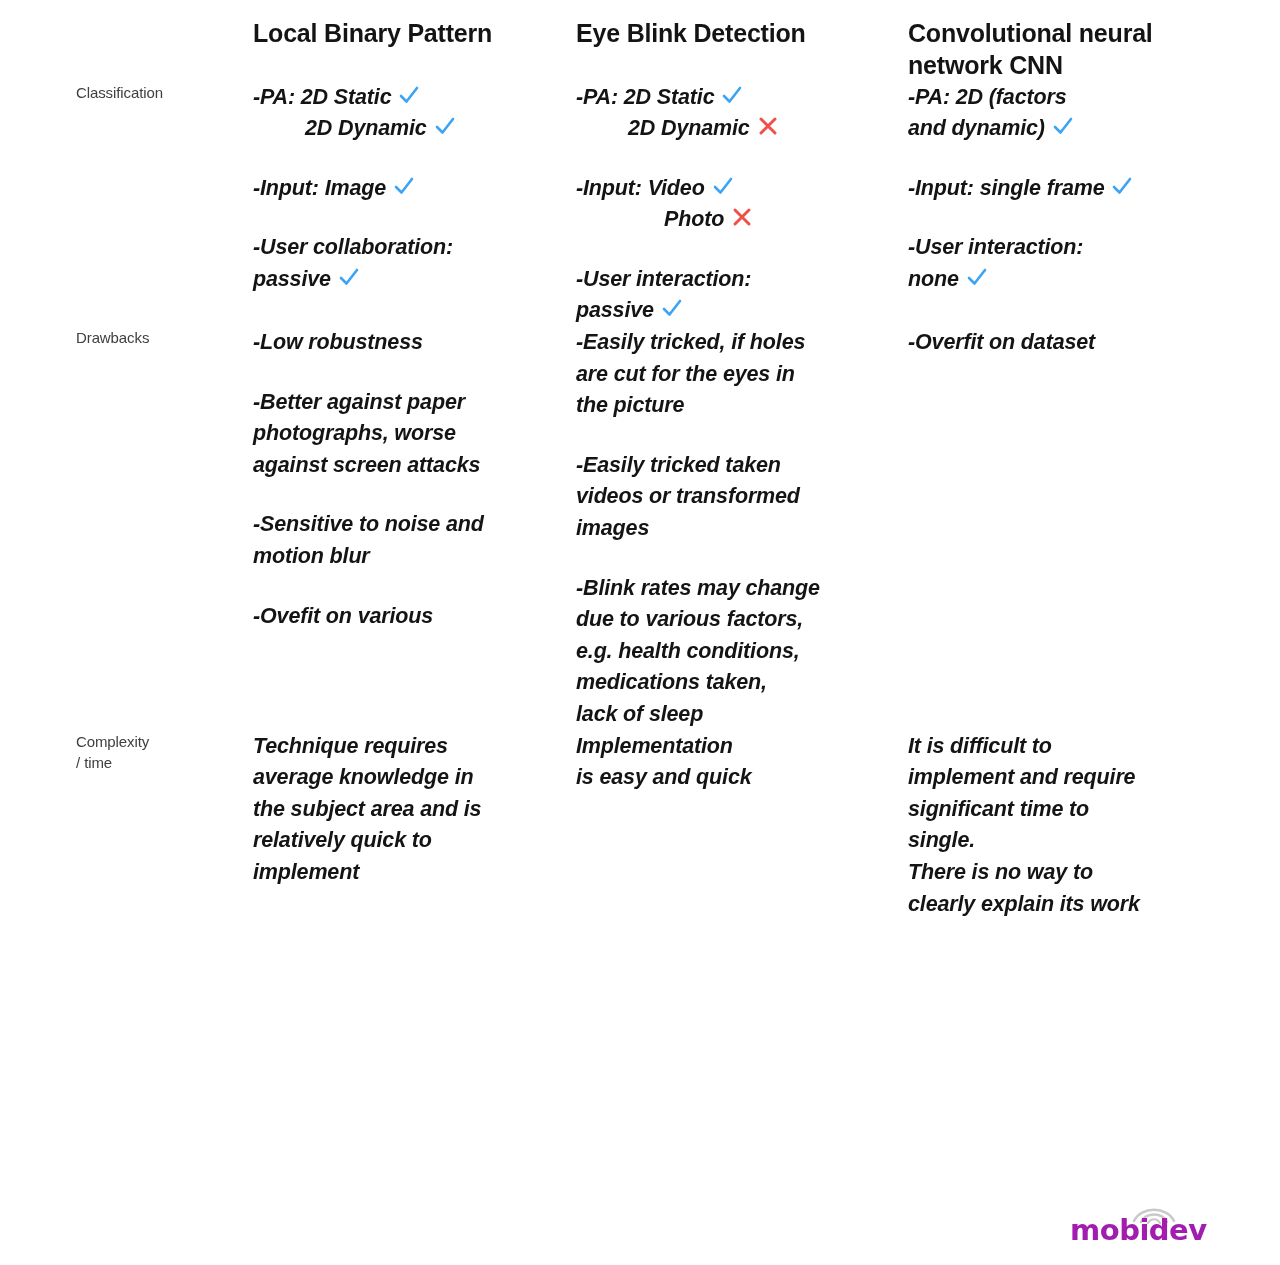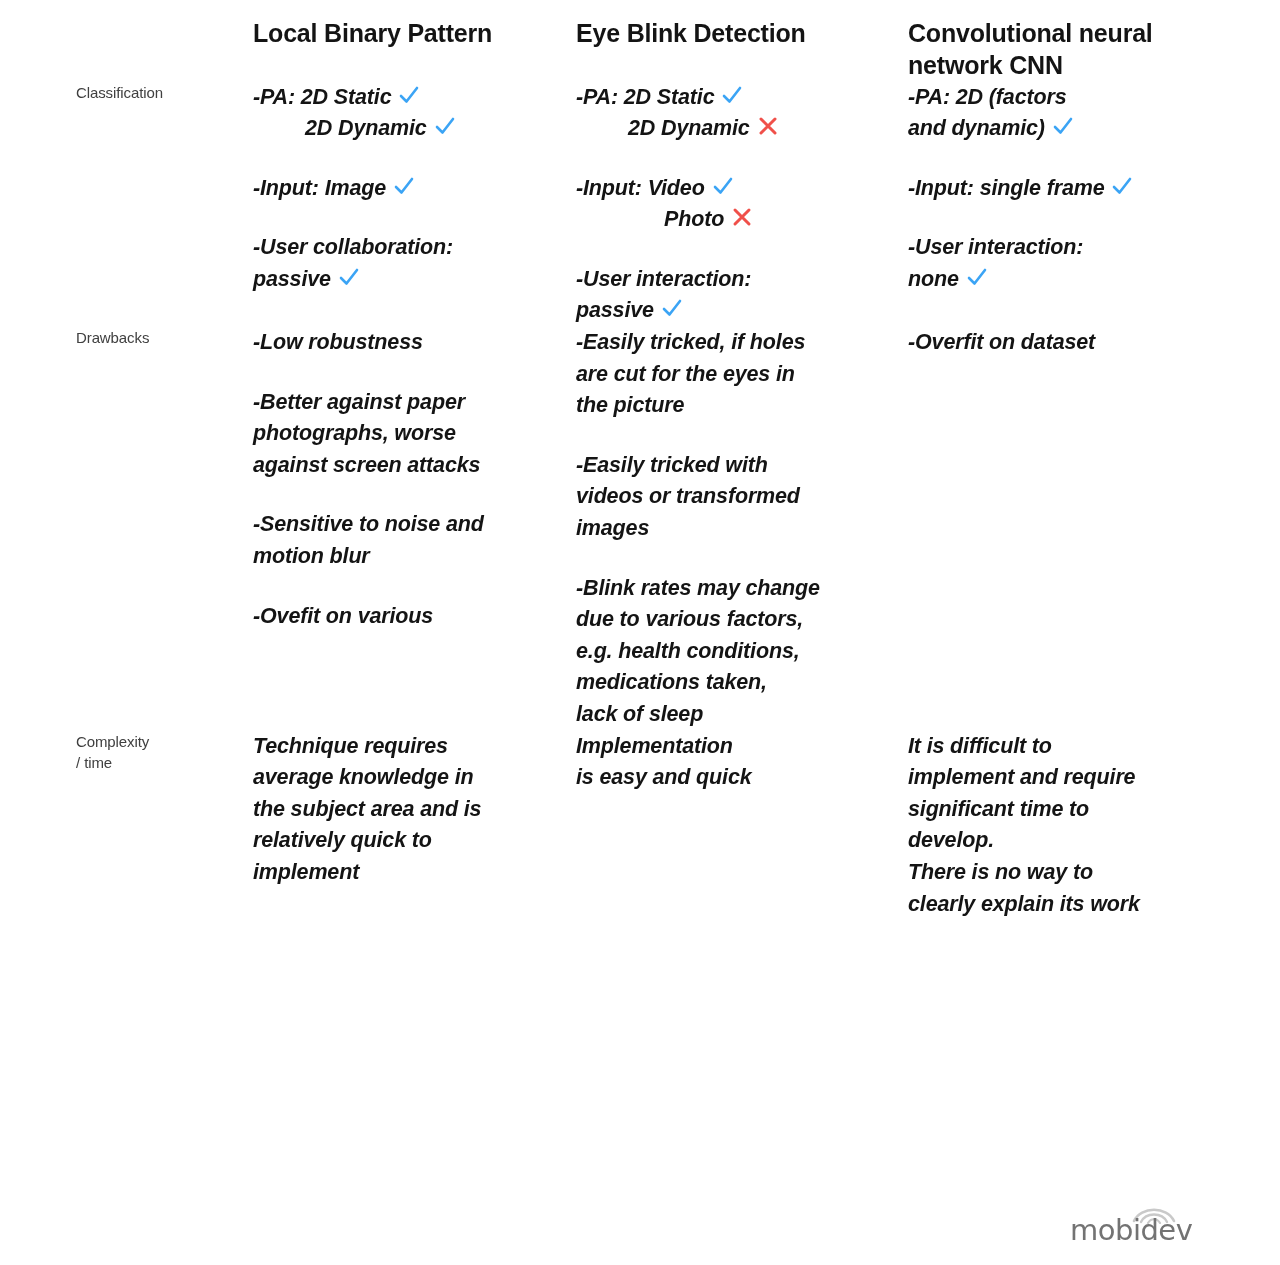--- a/index.html
+++ b/index.html
@@ -107,23 +107,23 @@
     top: 1204px;
     width: 134px;
     height: 46px;
   }
   .logo .word {
     position: absolute;
     left: 0;
     top: 12px;
     font-family: "DejaVu Sans", sans-serif;
     font-size: 29px;
-    font-weight: 400;
+    font-weight: 700;
     letter-spacing: -0.5px;
-    color: #737373;
+    color: #a21caf;
     line-height: 1;
   }
   .logo .arc {
     position: absolute;
     left: 61px;
     top: -2px;
     width: 46px;
     height: 22px;
   }
 </style>
@@ -235,21 +235,21 @@
               <span class="ln"><span>-Ovefit on various</span></span>
             </div>
           </td>
         <td class="body-cell vsep-l hsep-b">
             <div class="blk">
               <span class="ln"><span>-Easily tricked, if holes</span></span>
               <span class="ln"><span>are cut for the eyes in</span></span>
               <span class="ln"><span>the picture</span></span>
             </div>
             <div class="blk">
-              <span class="ln"><span>-Easily tricked with</span></span>
+              <span class="ln"><span>-Easily tricked taken</span></span>
               <span class="ln"><span>videos or transformed</span></span>
               <span class="ln"><span>images</span></span>
             </div>
             <div class="blk">
               <span class="ln"><span>-Blink rates may change</span></span>
               <span class="ln"><span>due to various factors,</span></span>
               <span class="ln"><span>e.g. health conditions,</span></span>
               <span class="ln"><span>medications taken,</span></span>
               <span class="ln"><span>lack of sleep</span></span>
             </div>
@@ -276,21 +276,21 @@
             <div class="blk">
               <span class="ln"><span>Implementation</span></span>
               <span class="ln"><span>is easy and quick</span></span>
             </div>
           </td>
         <td class="body-cell vsep-l hsep-b">
             <div class="blk">
               <span class="ln"><span>It is difficult to</span></span>
               <span class="ln"><span>implement and require</span></span>
               <span class="ln"><span>significant time to</span></span>
-              <span class="ln"><span>develop.</span></span>
+              <span class="ln"><span>single.</span></span>
               <span class="ln"><span>There is no way to</span></span>
               <span class="ln"><span>clearly explain its work</span></span>
             </div>
           </td>
       </tr>
     </tbody>
   </table>
 
   <div class="logo">
     <svg class="arc" viewBox="0 0 46 22">

